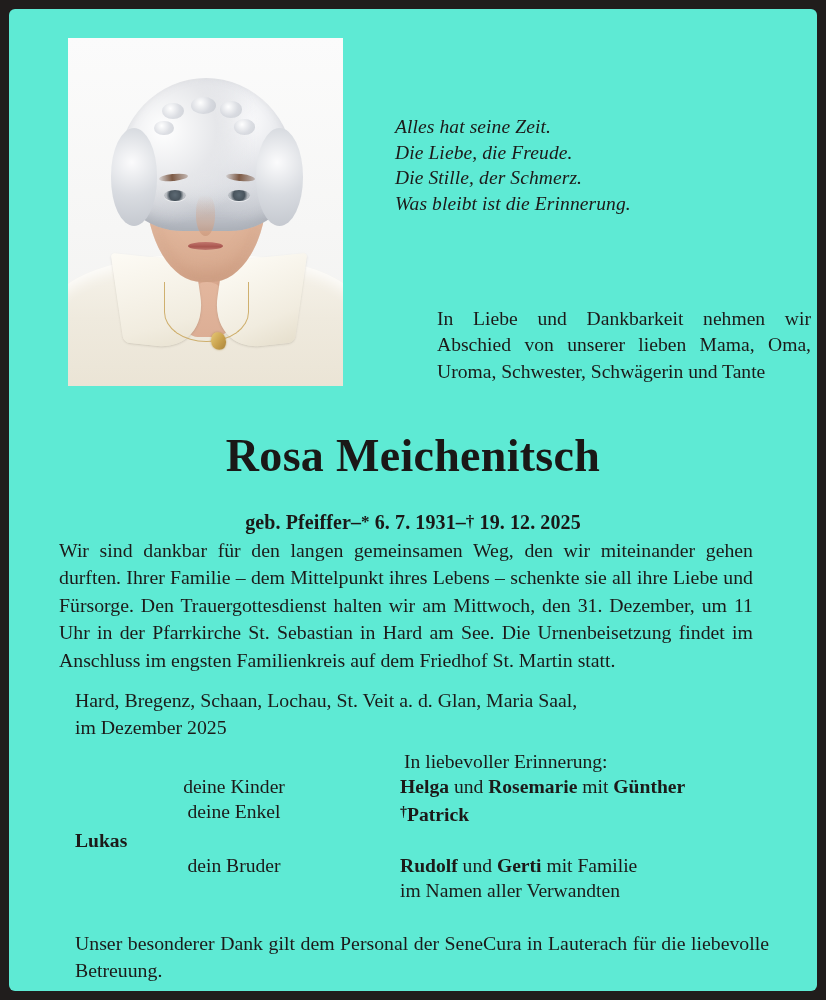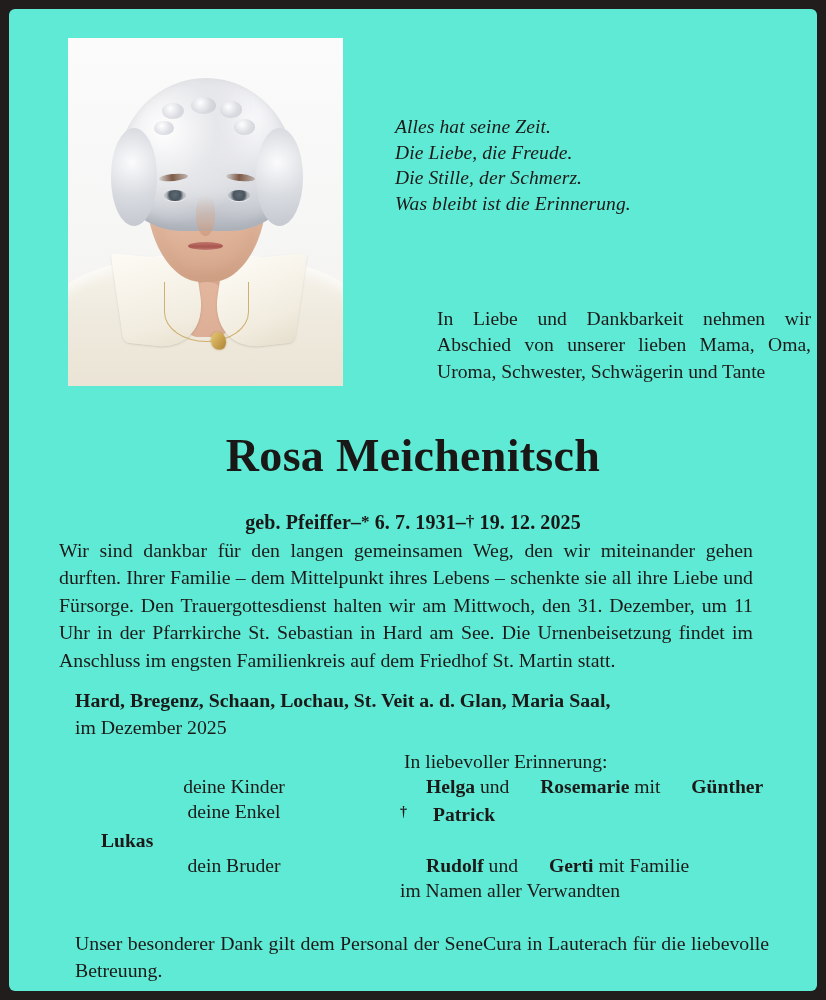--- a/index.html
+++ b/index.html
@@ -270,21 +270,21 @@
 
   .places {
     position: absolute;
     left: 66px;
     top: 678px;
     width: 694px;
     font-size: 19.8px;
     line-height: 26.5px;
     color: #1c1a19;
   }
-  .places .line1 { font-weight: bold; }
+  .places .line1 { font-weight: normal; }
 
   
   .mourners {
     position: absolute;
     left: 66px;
     top: 740px;
     width: 694px;
     font-size: 19.6px;
     line-height: 25.2px;
     color: #1c1a19;
@@ -299,21 +299,21 @@
     width: 325px;
     text-align: center;
     padding-right: 7px;
     box-sizing: border-box;
     white-space: nowrap;
   }
   .m-names {
     flex: 1;
     white-space: nowrap;
   }
-  .m-names b { font-weight: bold; margin-left: 26px; }
+  .m-names b { font-weight: bold; }
   .dagger { font-size: 14px; vertical-align: 5px; font-weight: bold; }
 
   .thanks {
     position: absolute;
     left: 66px;
     top: 921px;
     width: 694px;
     font-size: 19.8px;
     line-height: 27px;
     color: #1c1a19;

